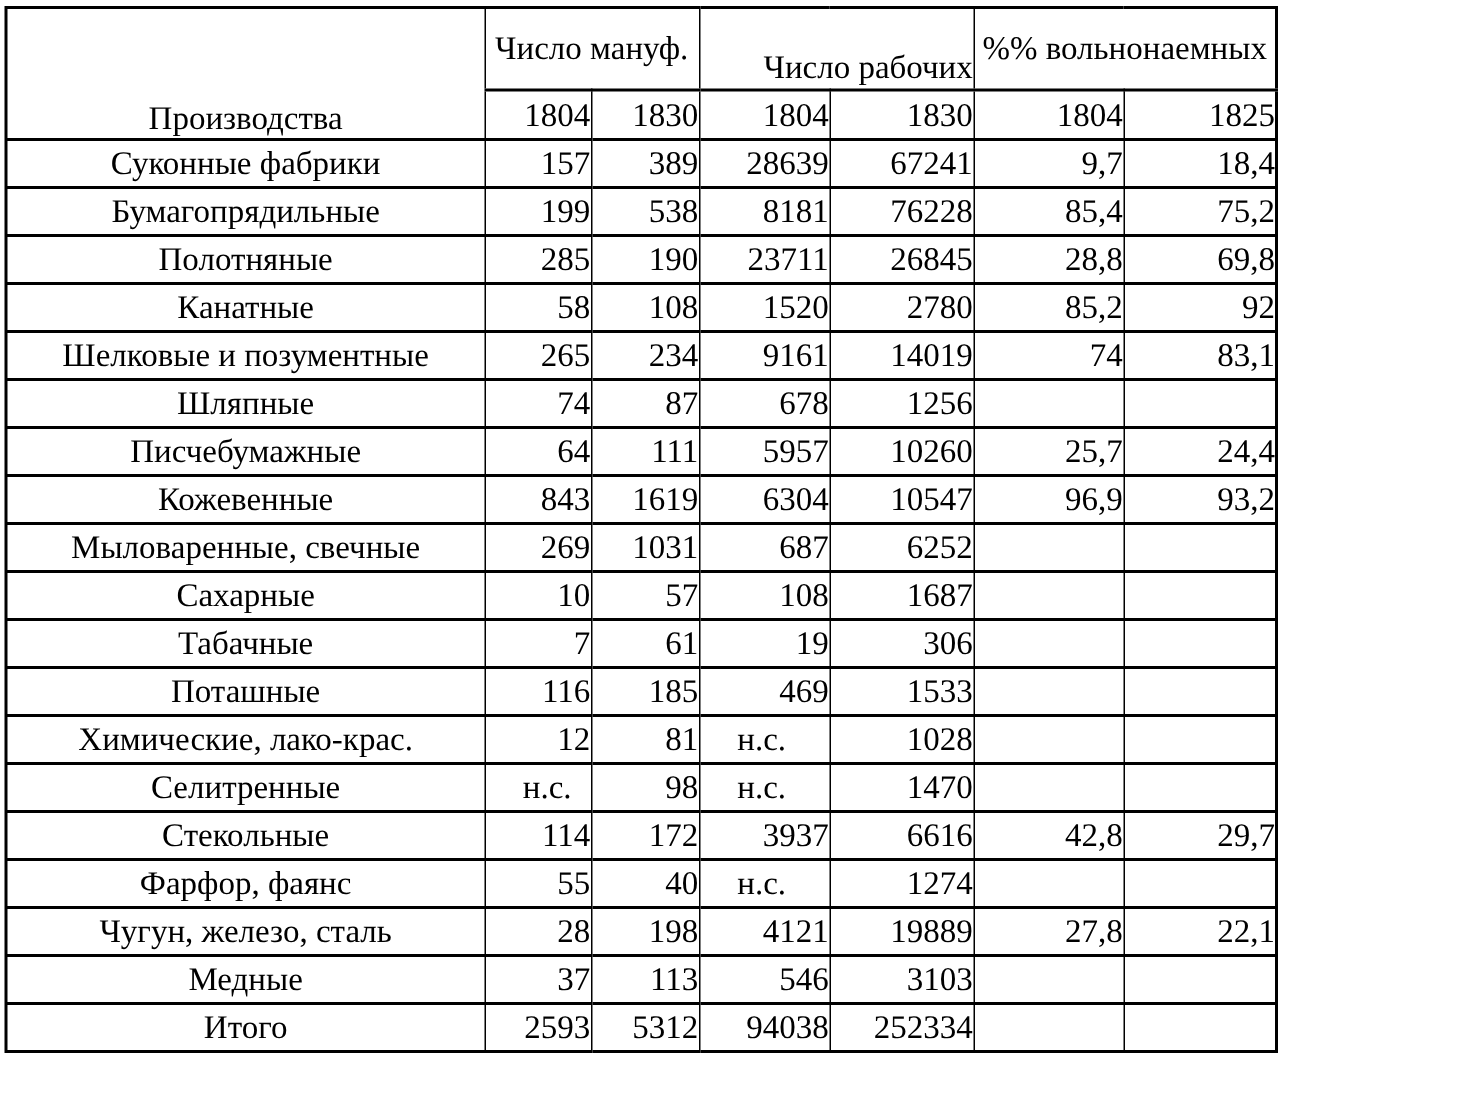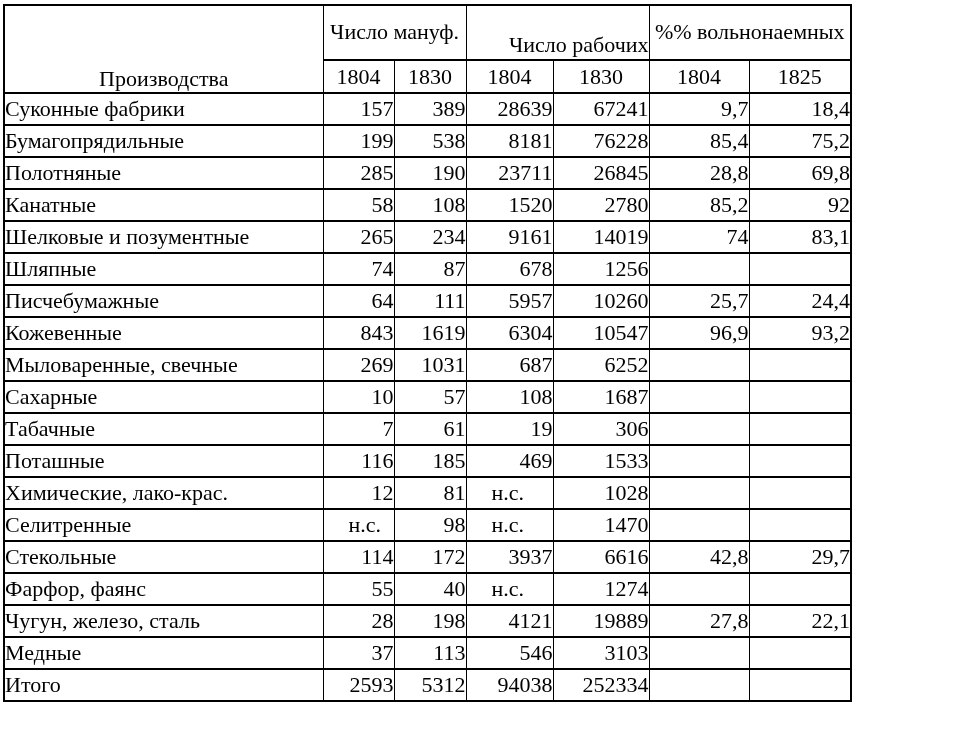--- a/index.html
+++ b/index.html
@@ -56,29 +56,29 @@
     white-space: nowrap;
     text-align: right;
   }
   th.producers {
     vertical-align: bottom;
     text-align: center;
     padding-bottom: 3px;
   }
   tr.years th {
     height: 31px;
-    text-align: center;
+    text-align: right;
     vertical-align: middle;
     margin-top: 41px;
   }
 
   
   tbody td { height: 30px; vertical-align: middle; }
   td.label {
-    text-align: left;
+    text-align: center;
     padding-left: 8px;
   }
   td.num {
     text-align: right;
     padding-right: 12px;
   }
   td.num.nc {
     text-align: left;
     padding-left: 25px;
     padding-right: 0;

